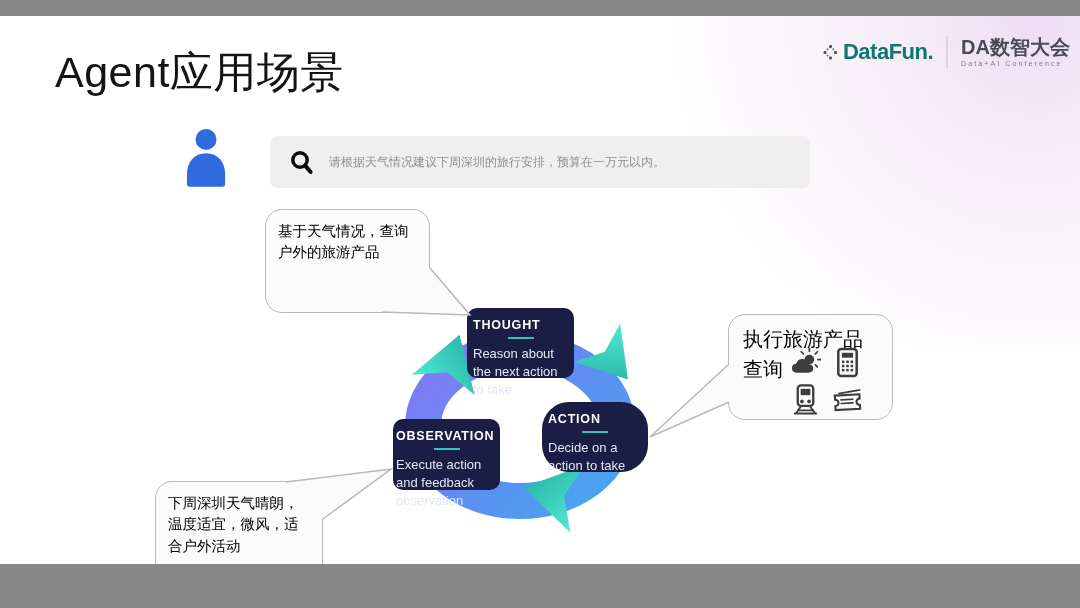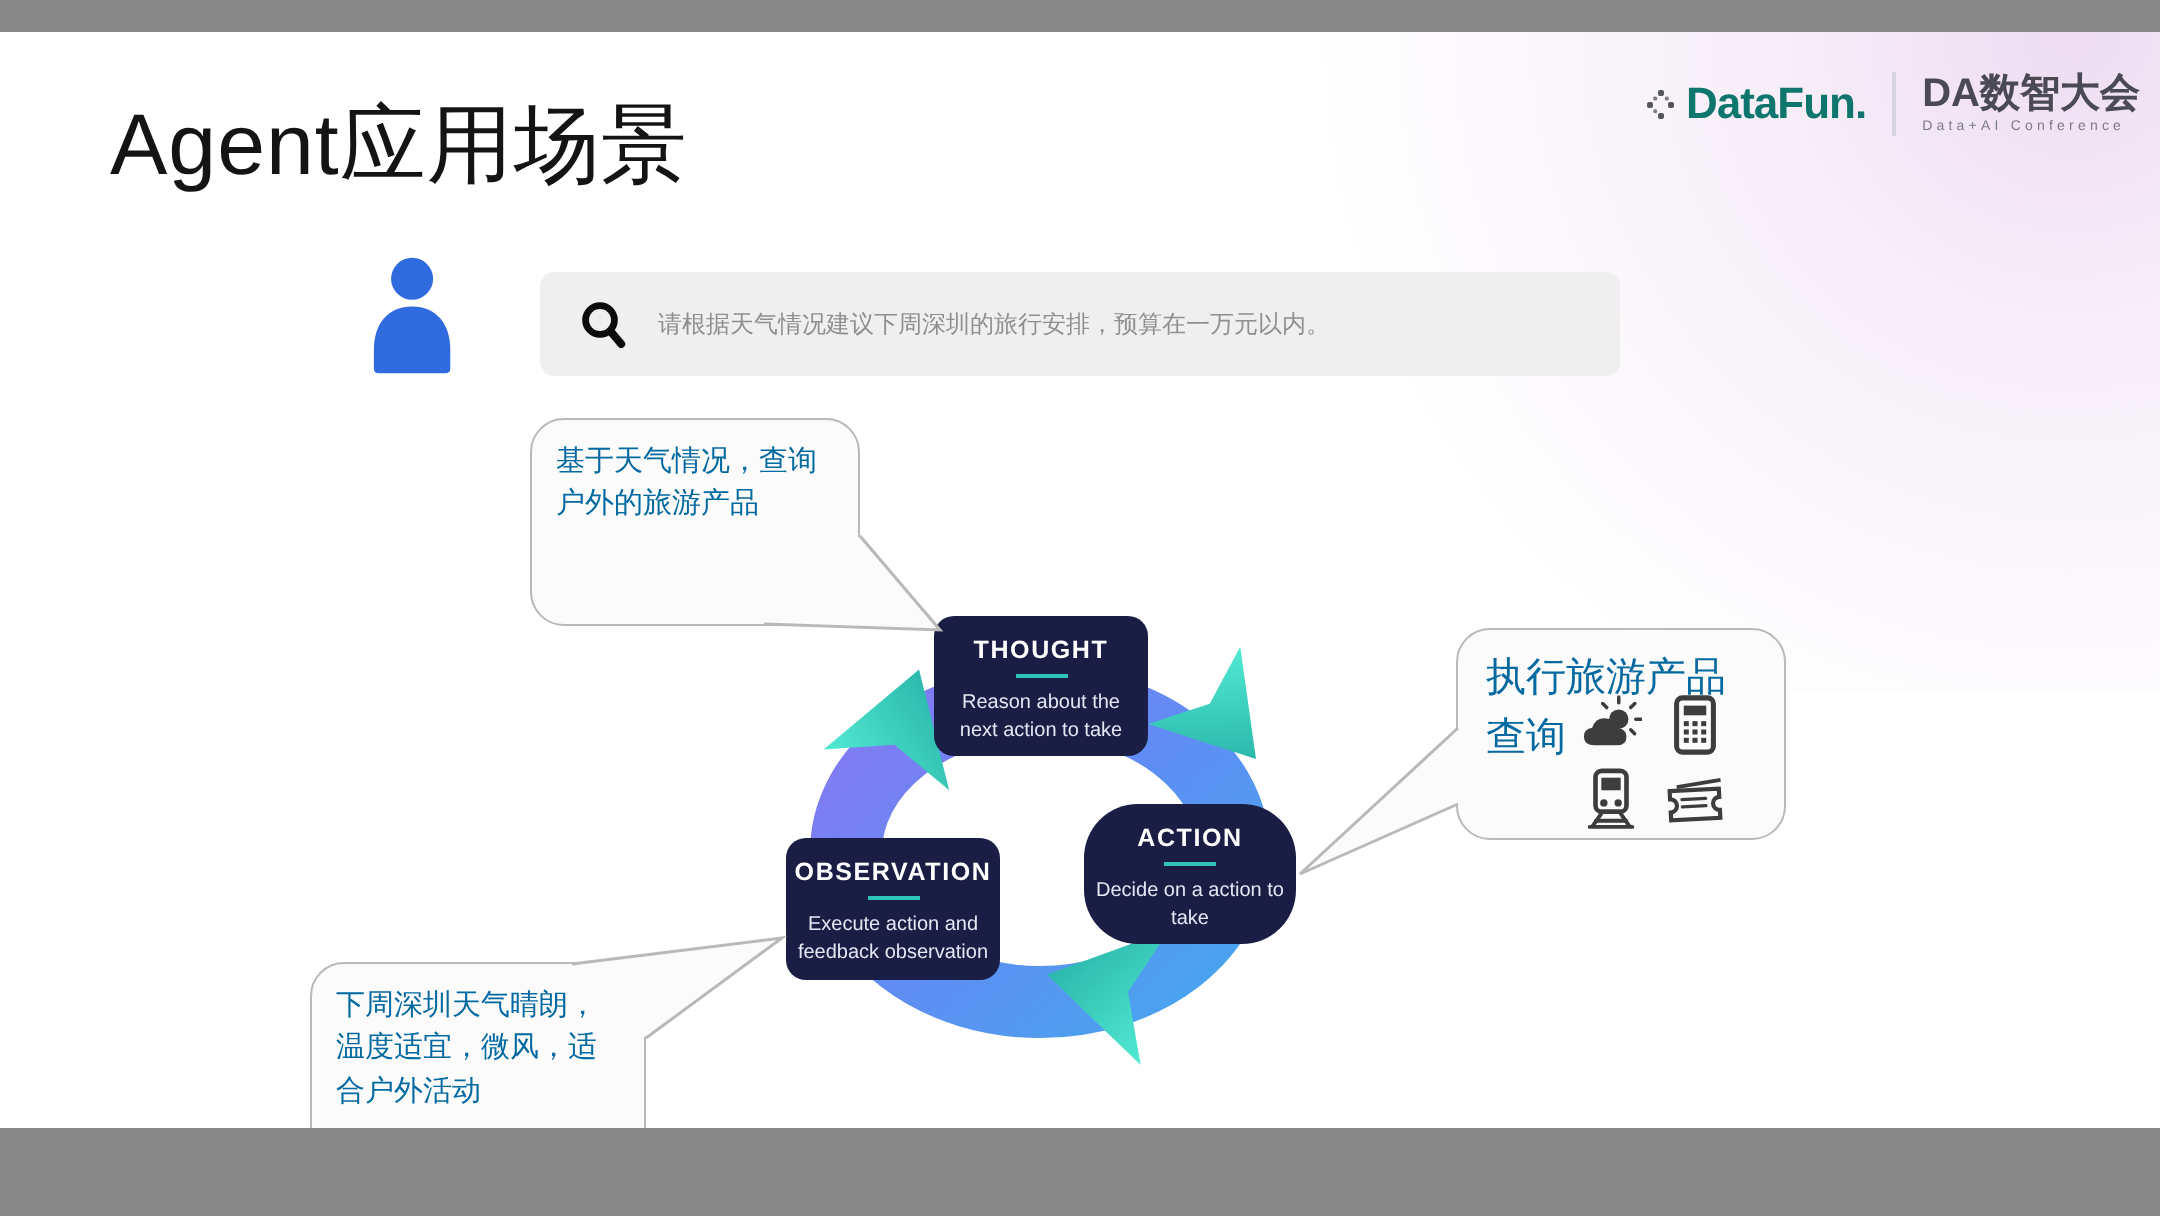--- a/index.html
+++ b/index.html
@@ -33,32 +33,32 @@
     position:absolute;left:270px;top:120px;width:540px;height:52px;
     background:var(--searchbar-bg,#efefef);border-radius:7px;
     display:flex;align-items:center;gap:14px;padding:0 20px;box-sizing:border-box;
   }
   .query-text{font-size:12px;color:var(--query-text-gray,#8f8f8f);white-space:nowrap;}
   
   .ring-svg{position:absolute;left:385px;top:290px;width:280px;height:235px;z-index:1;}
   
   .node{
     position:absolute;background:var(--node-bg,#1a1e44);border-radius:10px;
-    color:#fff;text-align:center;box-sizing:border-box;padding:10px 6px 23px;z-index:3;
+    color:#fff;box-sizing:border-box;padding:10px 6px 23px;z-index:3;
   }
   .node-title{font-size:12.5px;font-weight:bold;letter-spacing:.8px;}
   .node-rule{width:26px;height:2px;background:var(--accent-teal,#2fc4b9);margin:5px auto 6px;}
-  .node-desc{font-size:10px;line-height:1.4;color:#e4e7f3;}
+  .node-desc{font-size:13px;line-height:1.4;color:#e4e7f3;}
   .node-thought{left:467px;top:292px;width:107px;height:70px;}
   .node-action{left:542px;top:386px;width:106px;height:70px;border-radius:27px;}
   .node-observation{left:393px;top:403px;width:107px;height:71px;padding-left:3px;padding-right:3px;}
   
   .bubble{
     position:absolute;background:#fbfbfb;border:1.5px solid #b9b9b9;border-radius:17px;
-    box-sizing:border-box;color:#0369a1;z-index:4;
+    box-sizing:border-box;color:#000000;z-index:4;
   }
   .bubble-text{font-size:14.5px;line-height:1.48;}
   .bubble1{left:265px;top:193px;width:165px;height:104px;padding:11px 12px;}
   .bubble2{left:728px;top:298px;width:165px;height:106px;padding:10px 14px;}
   .bubble3{left:155px;top:465px;width:168px;height:107px;padding:11px 12px;}
   .tool-icons{
     position:absolute;left:58px;top:30px;
     display:grid;grid-template-columns:36px 36px;grid-auto-rows:35px;gap:2px 6px;
   }
   .tool-icons svg{width:31px;height:31px;margin:auto;}

